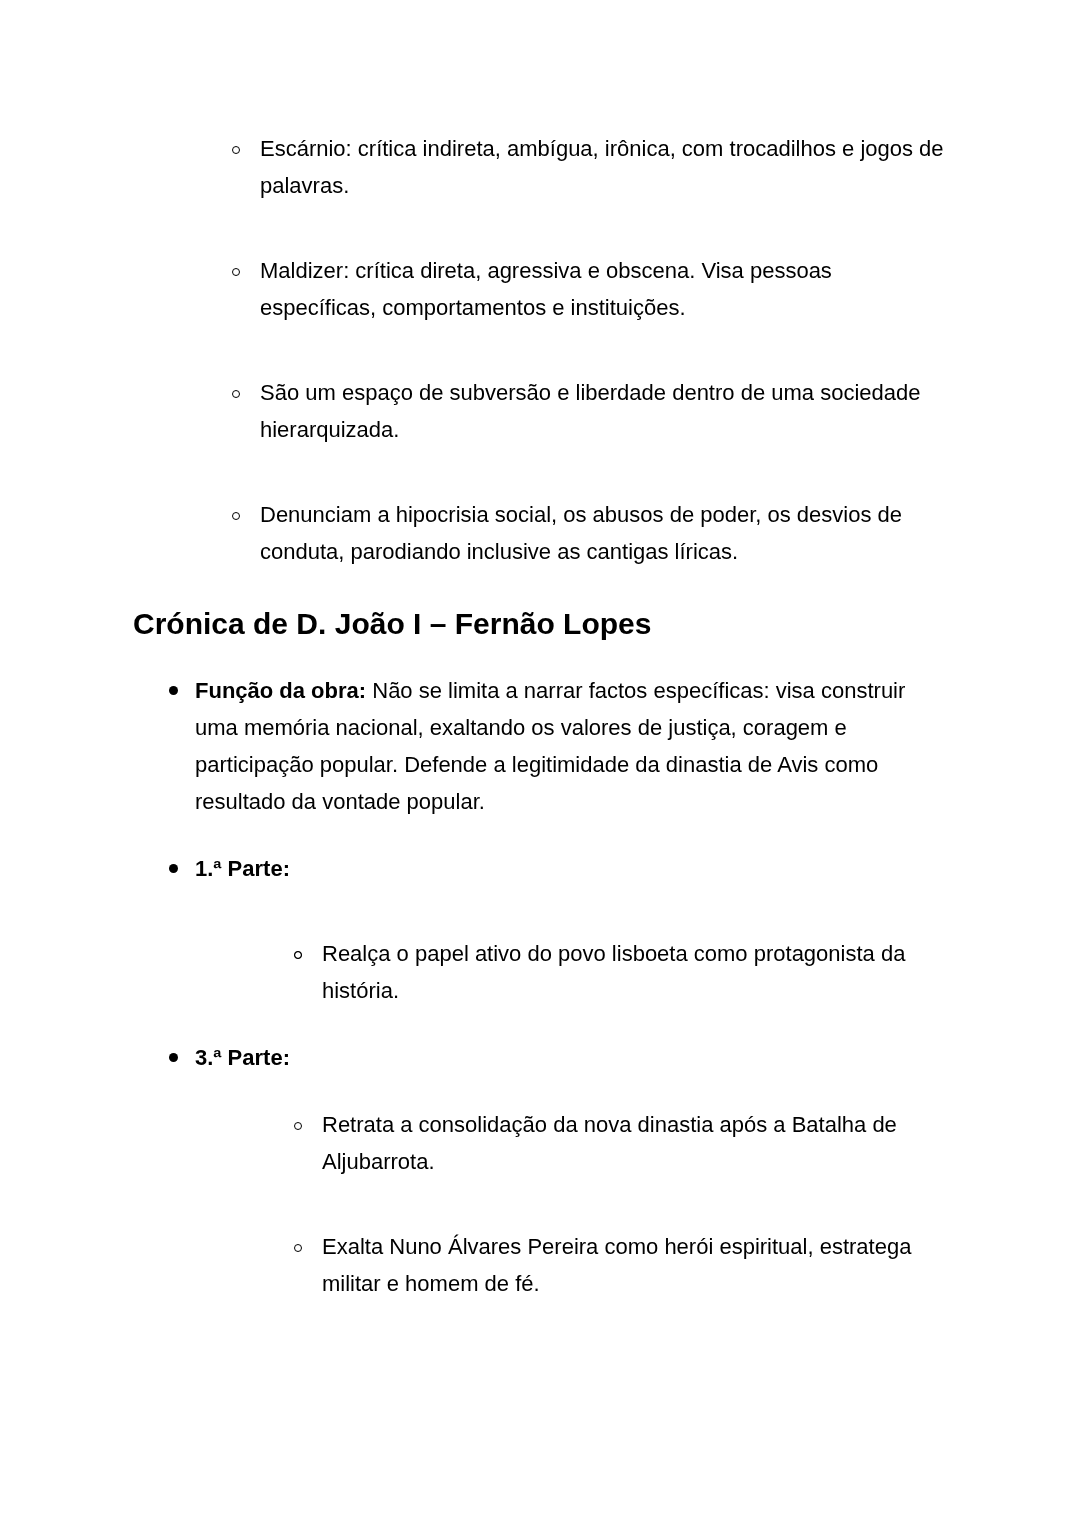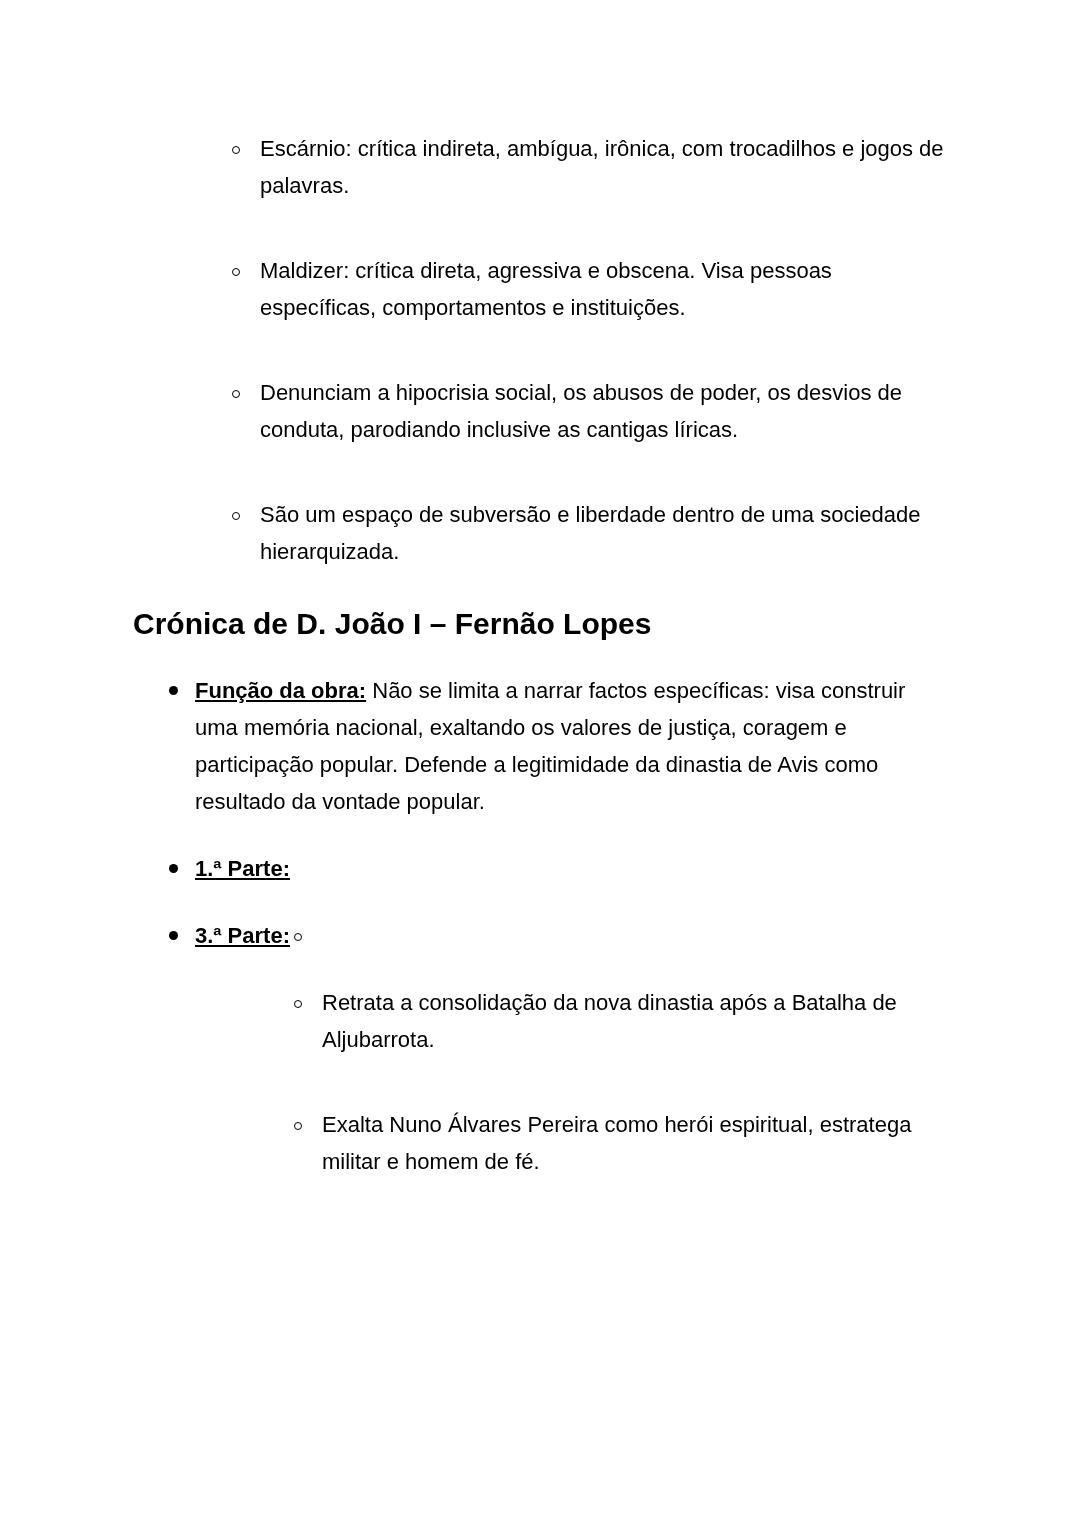--- a/index.html
+++ b/index.html
@@ -97,65 +97,69 @@
   .top-group { margin-top: 0; }
 
   .section-heading {
     font-size: 30px;
     line-height: 37px;
     font-weight: bold;
     margin: 0 0 30px 0;
   }
   .spacer-before-heading { height: 35px; }
 
-  .bold { font-weight: bold; text-decoration: underline; }
+  .bold { font-weight: bold; }
   .txt { display: inline; }
 </style>
 </head>
 <body>
 
 <div class="page">
   <div class="doc-body">
 
     <ul class="lvl2 top-group">
       <li>
         <span class="marker"></span>
         <span class="txt">Escárnio: crítica indireta, ambígua, irônica, com trocadilhos e jogos de palavras.</span>
       </li>
       <li>
         <span class="marker"></span>
         <span class="txt">Maldizer: crítica direta, agressiva e obscena. Visa pessoas específicas, comportamentos e instituições.</span>
       </li>
       <li>
         <span class="marker"></span>
-        <span class="txt">Denunciam a hipocrisia social, os abusos de poder, os desvios de conduta, parodiando inclusive as cantigas líricas.</span>
+        <span class="txt">São um espaço de subversão e liberdade dentro de uma sociedade hierarquizada.</span>
       </li>
       <li>
         <span class="marker"></span>
-        <span class="txt">São um espaço de subversão e liberdade dentro de uma sociedade hierarquizada.</span>
+        <span class="txt">Denunciam a hipocrisia social, os abusos de poder, os desvios de conduta, parodiando inclusive as cantigas líricas.</span>
       </li>
     </ul>
 
     <div class="spacer-before-heading"></div>
 
     <h2 class="section-heading">Crónica de D. João I – Fernão Lopes</h2>
 
     <ul class="lvl1">
 
       <li>
         <span class="marker"></span>
         <span class="bold">Função da obra:</span><span class="txt"> Não se limita a narrar factos específicas: visa construir uma memória nacional, exaltando os valores de justiça, coragem e participação popular. Defende a legitimidade da dinastia de Avis como resultado da vontade popular.</span>
       </li>
 
       <li>
         <span class="marker"></span>
         <span class="bold">1.ª Parte:</span>
         <ul class="lvl2">
           <li>
             <span class="marker"></span>
+          </li>
+          <li>
+            <span class="marker"></span>
+            <span class="txt">Realça o papel ativo do povo lisboeta como protagonista da história.</span>
           </li>
         </ul>
       </li>
 
       <li>
         <span class="marker"></span>
         <span class="bold">3.ª Parte:</span>
         <ul class="lvl2">
           <li>
             <span class="marker"></span>

